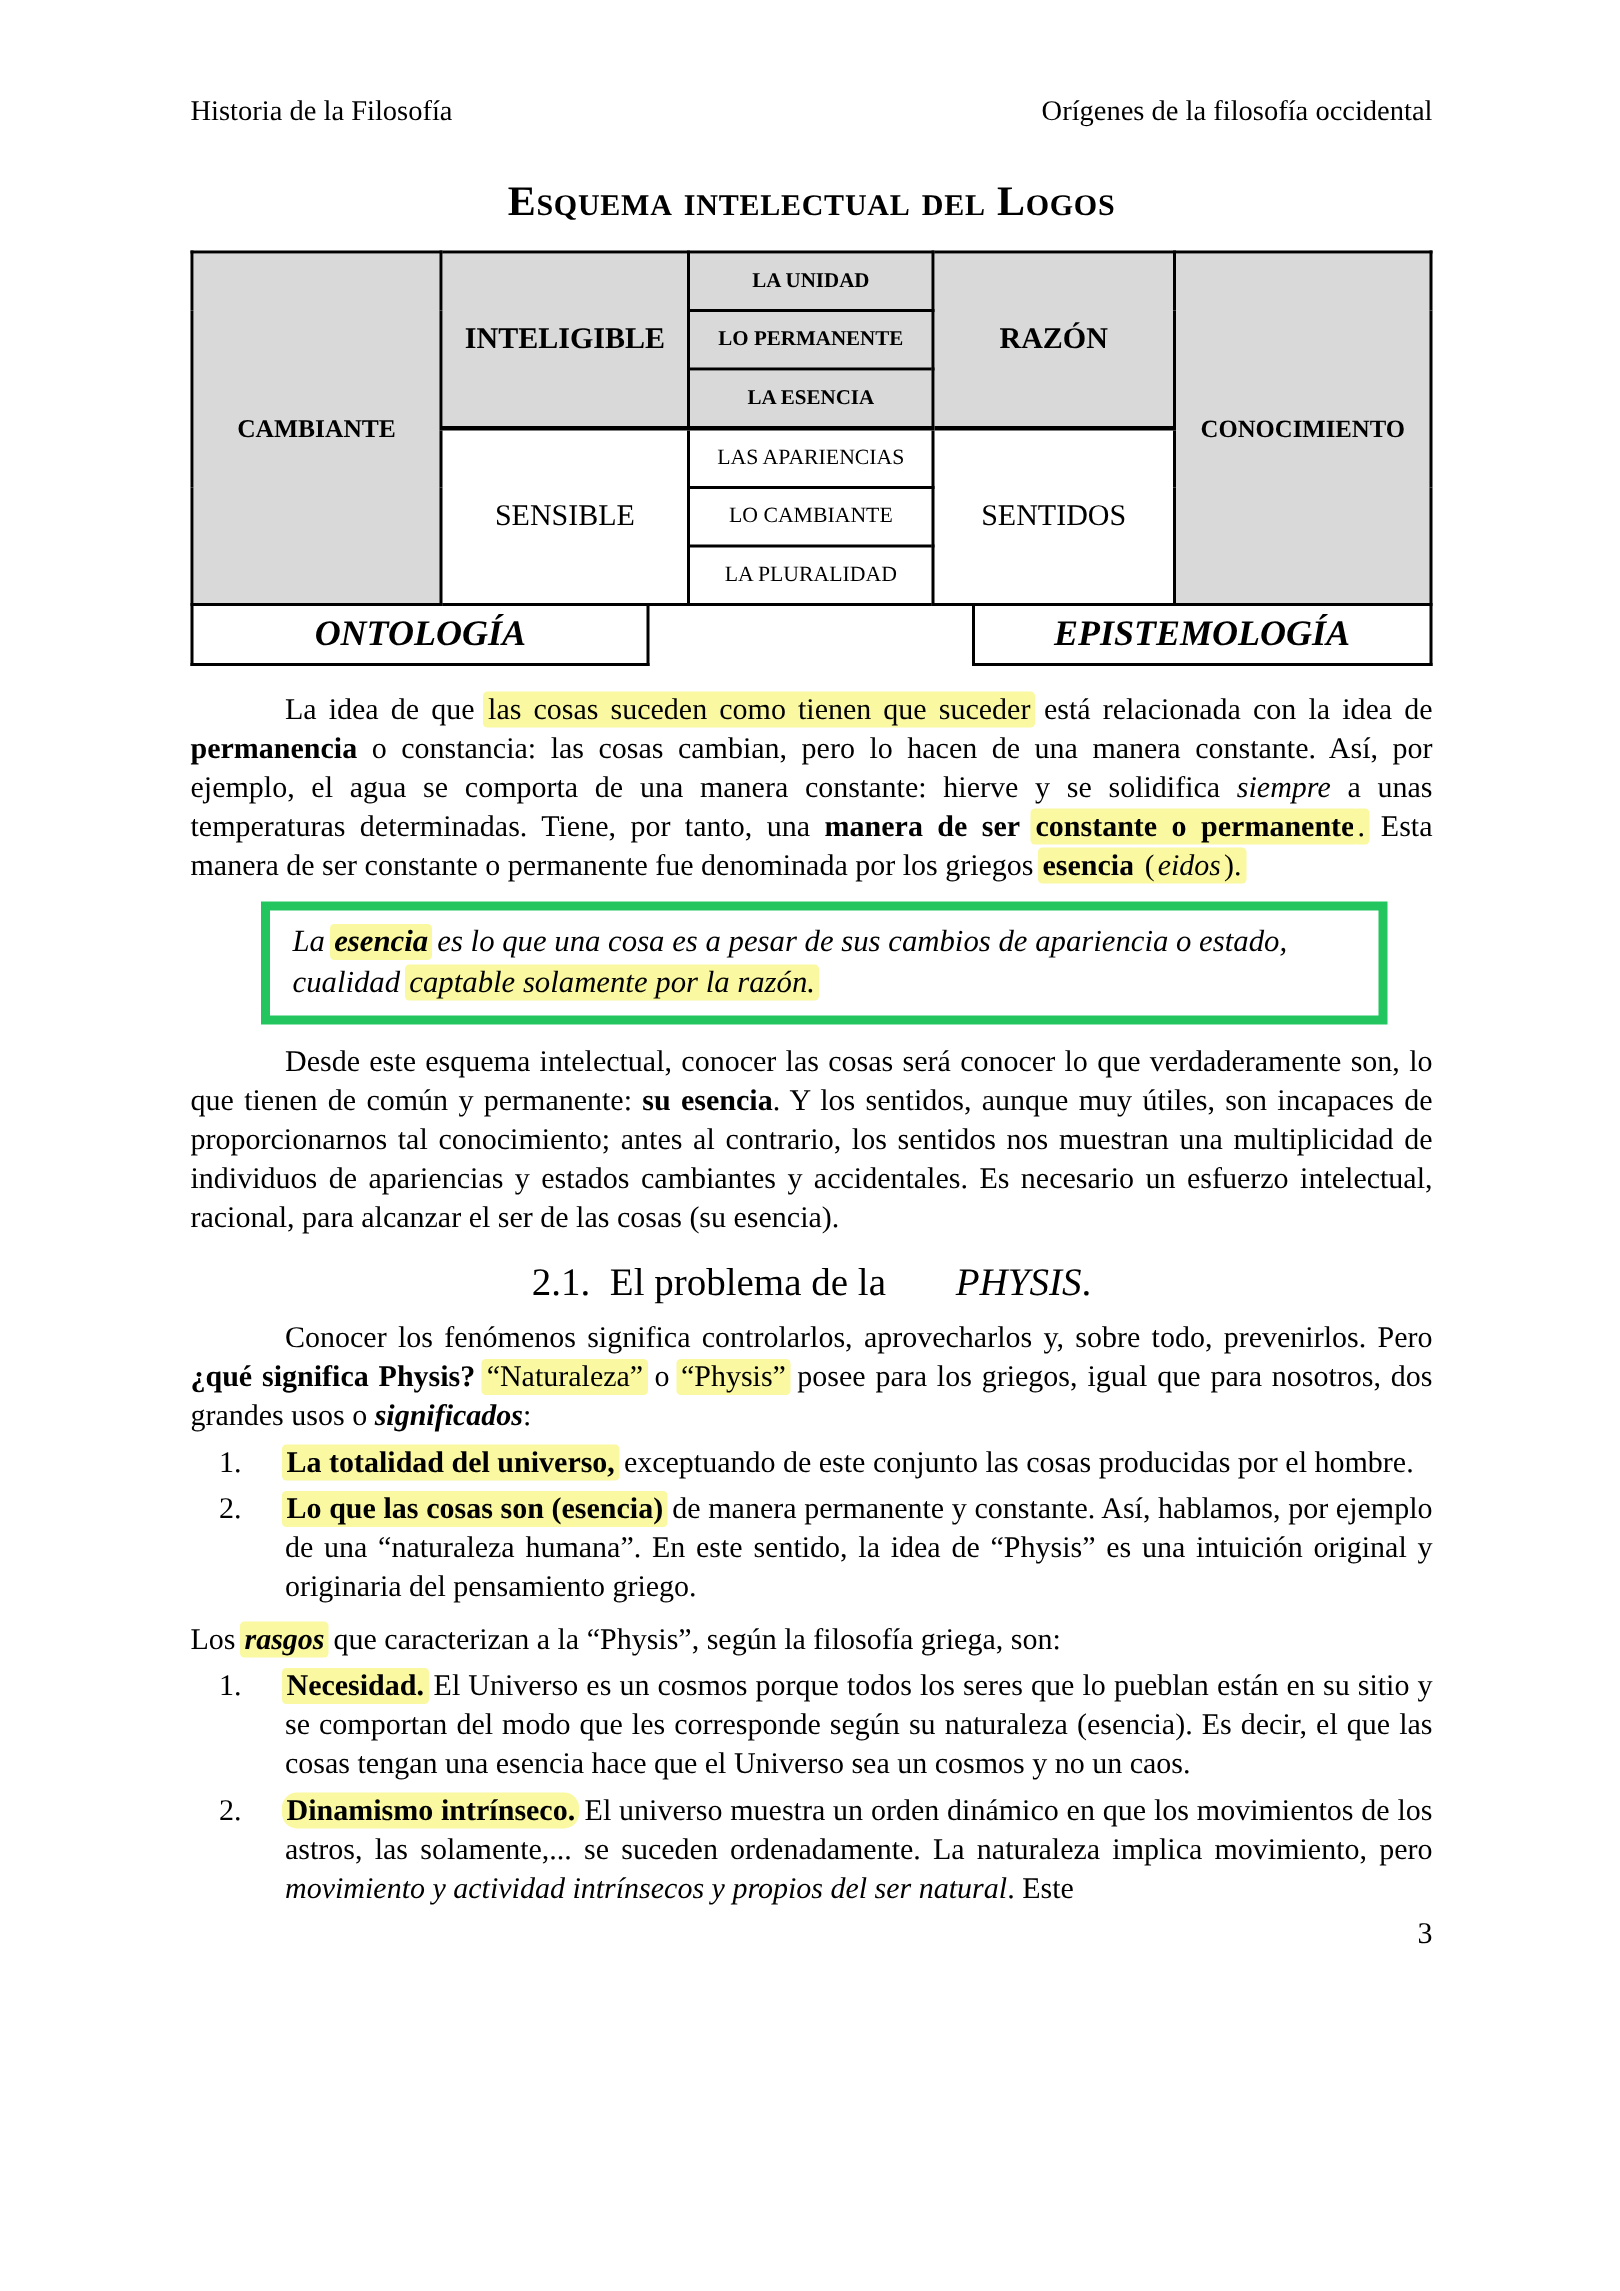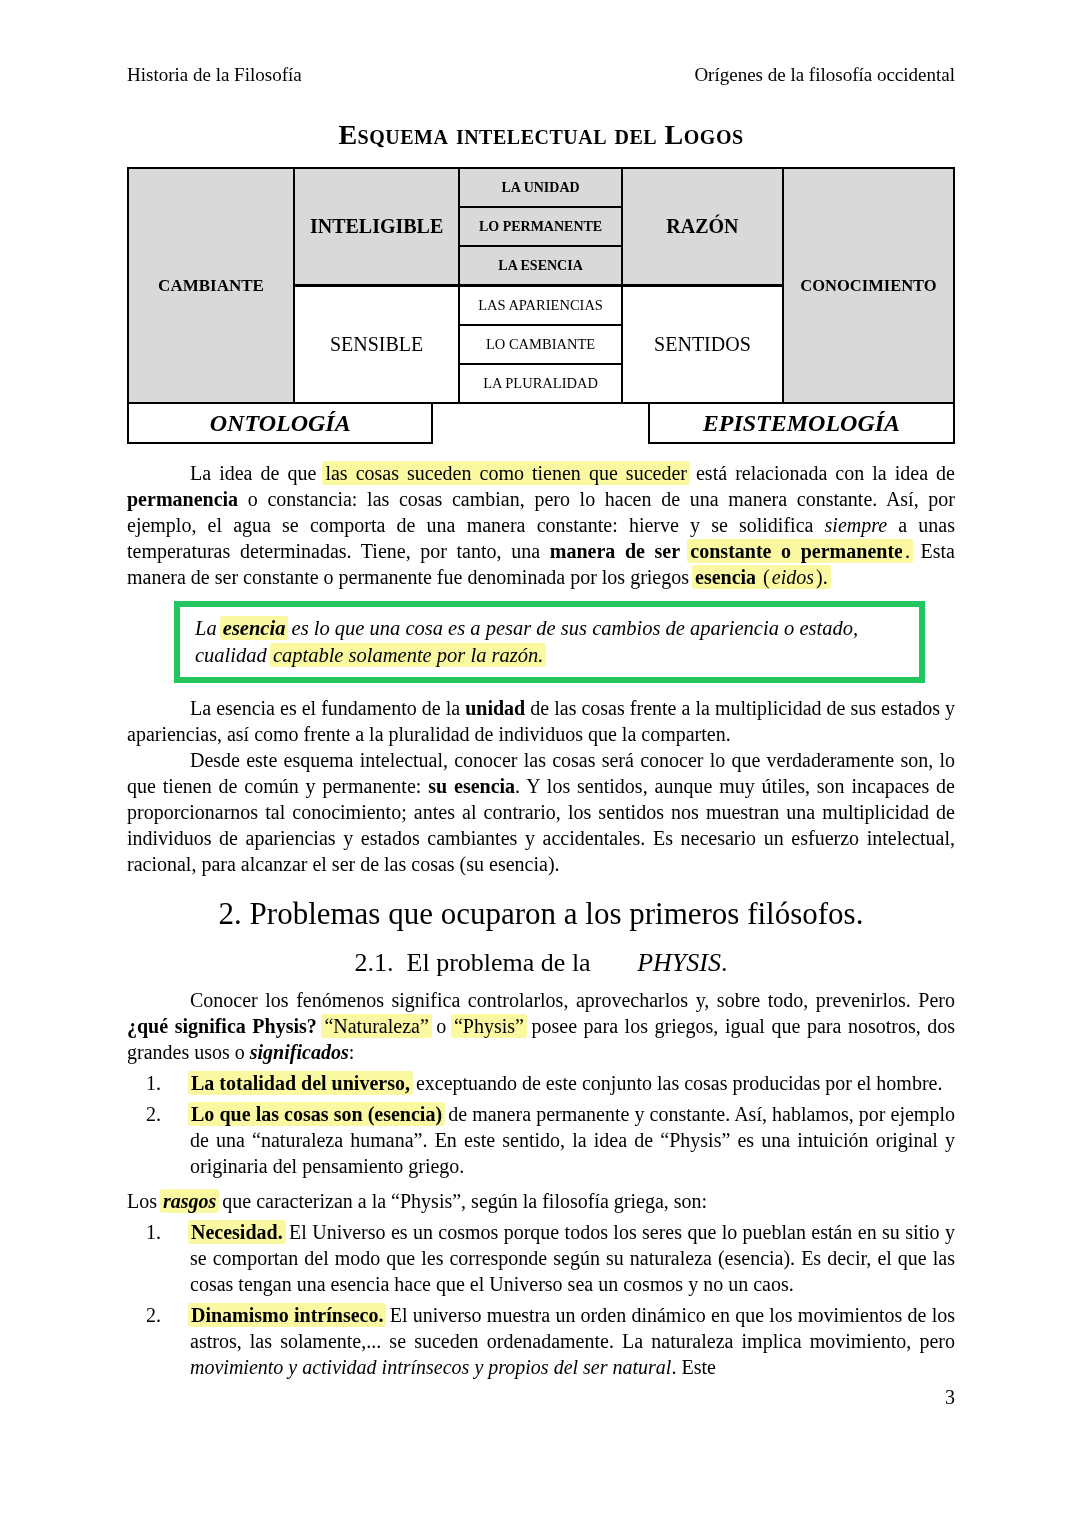--- a/index.html
+++ b/index.html
@@ -125,24 +125,22 @@
       <div class="cat l">ONTOLOGÍA</div>
       <div class="spacer"></div>
       <div class="cat r">EPISTEMOLOGÍA</div>
     </div>
   </div>
 
   <p class="btxt indent mt1"><span>La idea de que </span><span class="hl">las cosas suceden como tienen que suceder</span><span> está relacionada con la idea de </span><span style="font-weight: 700;">permanencia</span><span> o constancia: las cosas cambian, pero lo hacen de una manera constante. Así, por ejemplo, el agua se comporta de una manera constante: hierve y se solidifica </span><span style="font-style: italic;">siempre</span><span> a unas temperaturas determinadas. Tiene, por tanto, una </span><span style="font-weight: 700;">manera de ser </span><span class="hl" style="font-weight: 700;">constante o permanente</span><span class="hl">.</span><span> Esta manera de ser constante o permanente fue denominada por los griegos </span><span class="hl" style="font-weight: 700;">esencia</span><span class="hl"> (</span><span class="hl" style="font-style: italic;">eidos</span><span class="hl">).</span></p>
 
   <div class="defbox"><span>La </span><span class="hl" style="font-weight: 700;">esencia</span><span> es lo que una cosa es a pesar de sus cambios de apariencia o estado, cualidad </span><span class="hl">captable solamente por la razón.</span></div>
 
-  <p class="btxt indent"><span>La esencia es el fundamento de la </span><span style="font-weight: 700;">unidad</span><span> de las cosas frente a la multiplicidad de sus estados y apariencias, así como frente a la pluralidad de individuos que la comparten.</span></p>
   <p class="btxt indent"><span>Desde este esquema intelectual, conocer las cosas será conocer lo que verdaderamente son, lo que tienen de común y permanente: </span><span style="font-weight: 700;">su esencia</span><span>. Y los sentidos, aunque muy útiles, son incapaces de proporcionarnos tal conocimiento; antes al contrario, los sentidos nos muestran una multiplicidad de individuos de apariencias y estados cambiantes y accidentales. Es necesario un esfuerzo intelectual, racional, para alcanzar el ser de las cosas (su esencia).</span></p>
 
-  <h2 class="sec">2. Problemas que ocuparon a los primeros filósofos.</h2>
   <h3 class="sub"><span>2.1.&nbsp; El problema de la </span><span style="font-style: italic; margin-left: 40px;">PHYSIS</span><span>.</span></h3>
 
   <p class="btxt indent"><span>Conocer los fenómenos significa controlarlos, aprovecharlos y, sobre todo, prevenirlos. Pero </span><span style="font-weight: 700;">¿qué significa Physis?</span><span> </span><span class="hl">“Naturaleza”</span><span> o </span><span class="hl">“Physis”</span><span> posee para los griegos, igual que para nosotros, dos grandes usos o </span><span style="font-weight: 700; font-style: italic;">significados</span><span>:</span></p>
 
   <div>
     <div class="li">
       <span class="num">1.</span>
       <div class="libody"><span class="hl" style="font-weight: 700;">La totalidad del universo,</span><span> exceptuando de este conjunto las cosas producidas por el hombre.</span></div>
     </div>
     <div class="li">
@@ -153,19 +151,19 @@
 
   <p class="btxt norm"><span>Los </span><span class="hl" style="font-weight: 700; font-style: italic;">rasgos</span><span> que caracterizan a la “Physis”, según la filosofía griega, son:</span></p>
 
   <div>
     <div class="li">
       <span class="num">1.</span>
       <div class="libody"><span class="hl" style="font-weight: 700;">Necesidad.</span><span> El Universo es un cosmos porque todos los seres que lo pueblan están en su sitio y se comportan del modo que les corresponde según su naturaleza (esencia). Es decir, el que las cosas tengan una esencia hace que el Universo sea un cosmos y no un caos.</span></div>
     </div>
     <div class="li">
       <span class="num">2.</span>
-      <div class="libody"><span class="hl" style="font-weight: 700;">Dinamismo intrínseco.</span><span> El universo muestra un orden dinámico en que los movimientos de los astros, las solamente,... se suceden ordenadamente. La naturaleza implica movimiento, pero </span><span style="font-style: italic;">movimiento y actividad intrínsecos y propios del ser natural</span><span>. Este</span></div>
+      <div class="libody"><span class="hl" style="font-weight: 700; border-radius: 10px;">Dinamismo intrínseco.</span><span> El universo muestra un orden dinámico en que los movimientos de los astros, las solamente,... se suceden ordenadamente. La naturaleza implica movimiento, pero </span><span style="font-style: italic;">movimiento y actividad intrínsecos y propios del ser natural</span><span>. Este</span></div>
     </div>
   </div>
 
   <div class="pagenum">3</div>
 
 </div>
 
 </body></html>

